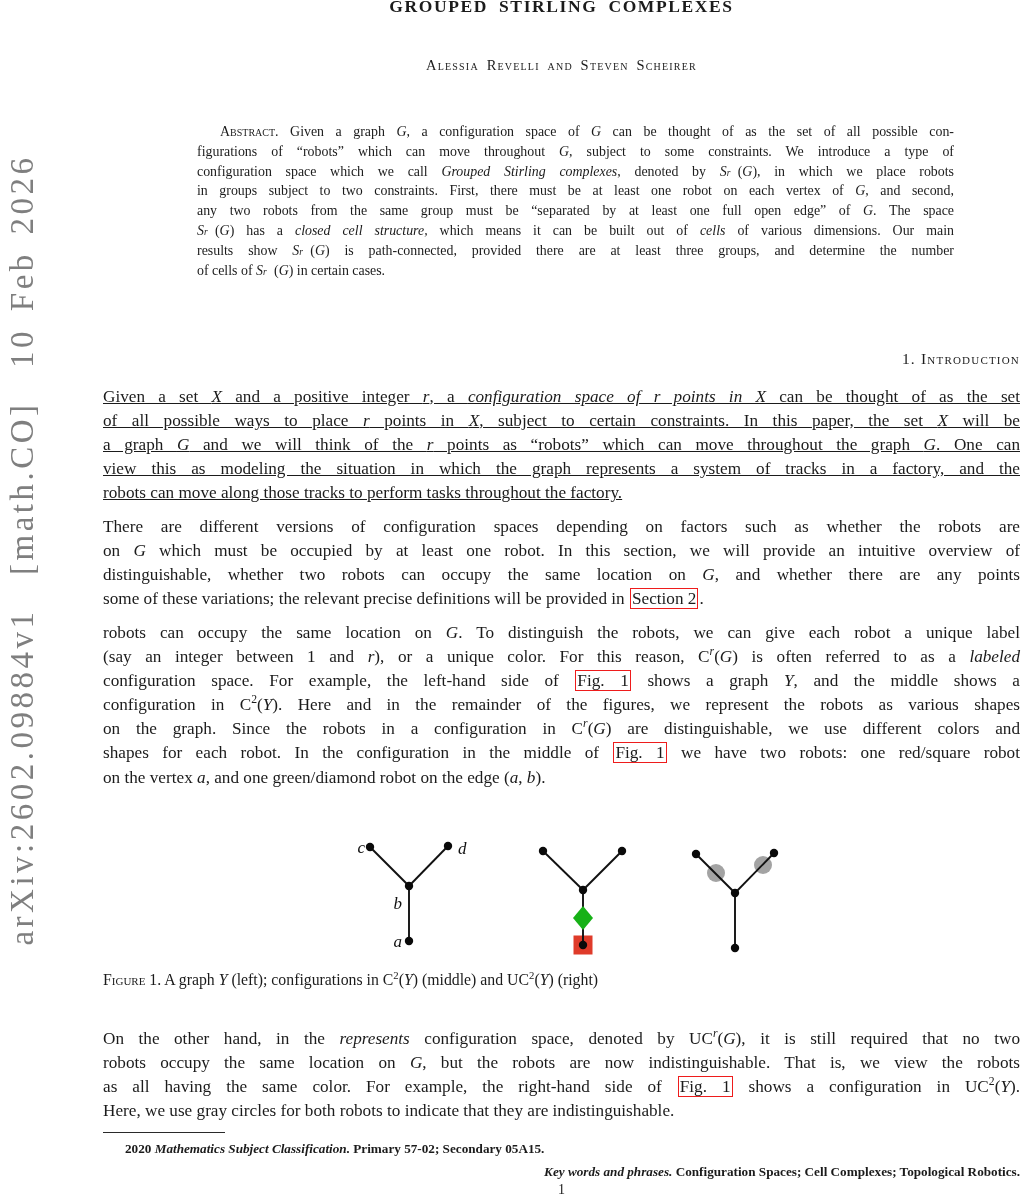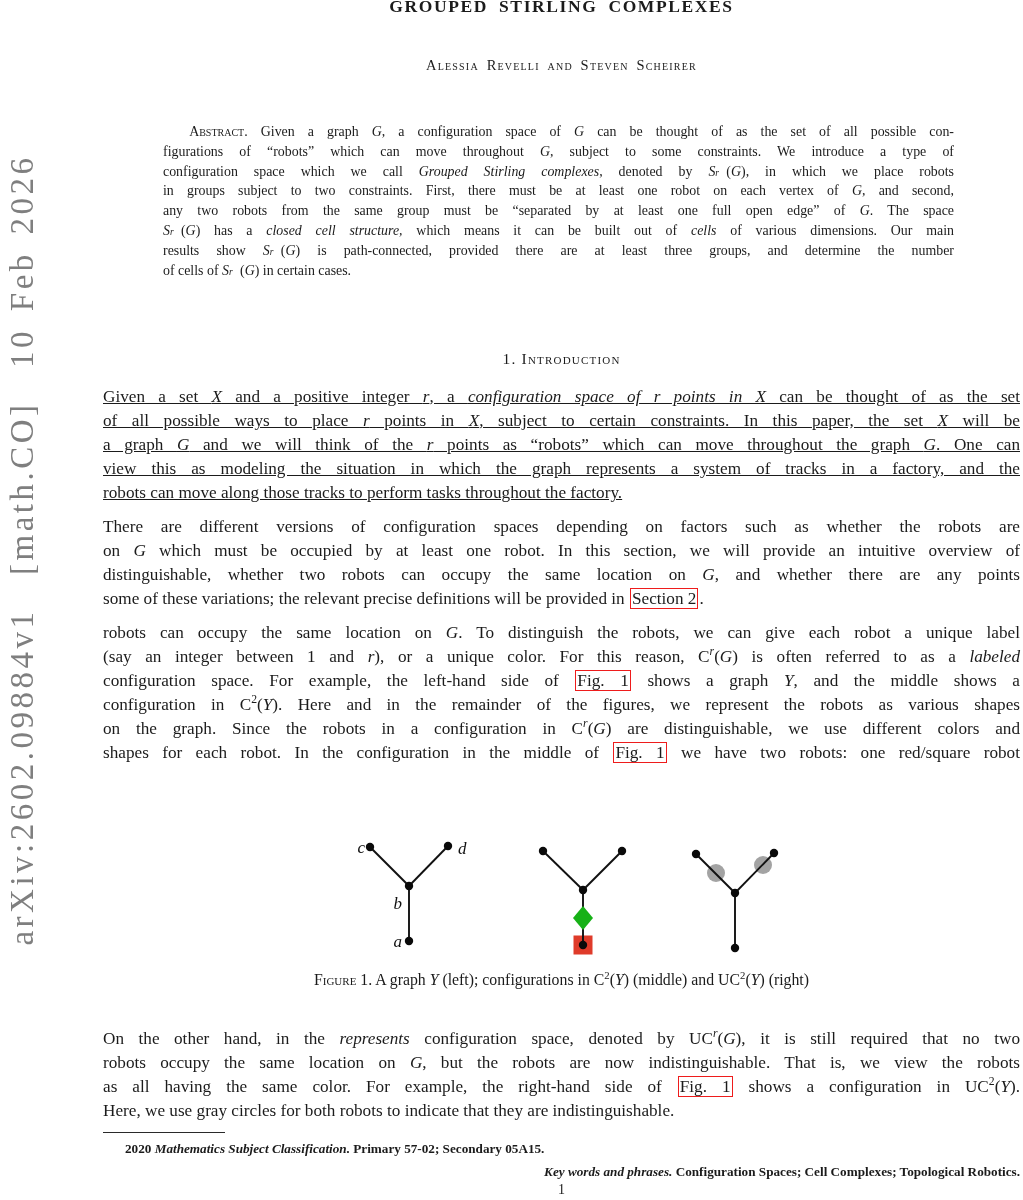--- a/index.html
+++ b/index.html
@@ -3,35 +3,35 @@
 <meta charset="utf-8">
 <style>
   html,body{margin:0;padding:0;background:#ffffff;}
   .page{position:relative;width:1023px;height:1200px;background:#ffffff;overflow:hidden;
         font-family:"Liberation Serif", serif;color:#1b1b1b;}
   .title{position:absolute;top:-4px;left:103px;width:917px;text-align:center;
          font-weight:bold;font-size:17.5px;letter-spacing:1.6px;word-spacing:5px;}
   .authors{position:absolute;top:57px;left:103px;width:917px;text-align:center;
            font-variant:small-caps;font-size:14.5px;letter-spacing:1.2px;word-spacing:3px;}
   .abstract{position:absolute;top:122px;left:163px;width:791px;font-size:13.9px;}
-  .abstract .ln{line-height:19.8px;}
-  .heading{position:absolute;top:350px;left:103px;width:917px;text-align:center;
+  .abstract .ln{line-height:19.8px;margin-left:34px;}
+  .heading{position:absolute;top:350px;left:103px;width:917px;text-align:right;
            font-size:15.5px;letter-spacing:1.2px;}
   .sc{font-variant:small-caps;}
   .para{position:absolute;left:103px;width:917px;font-size:17.2px;}
   .para .ln{line-height:24.1px;}
   .p1{top:385px;text-decoration:underline;} .p2{top:515px;} .p3{top:621px;} .p4{top:1027px;}
   .ln{text-align:justify;text-align-last:justify;white-space:normal;}
   .ln.last{text-align-last:left;}
   sup{font-size:68%;line-height:0;}
   sub{font-size:68%;line-height:0;vertical-align:-20%;}
   .refbox{border:1.6px solid var(--refbox,#ee1c1c);padding:0 1px;margin:10px 1px;}
   .figsvg{position:absolute;left:340px;top:832px;width:460px;height:140px;}
   .figsvg text{font-family:"Liberation Serif", serif;}
-  .caption{position:absolute;top:971px;left:103px;width:917px;text-align:center;font-size:15.8px;}
+  .caption{position:absolute;top:971px;left:103px;width:917px;font-size:15.8px;}
   .fnrule{position:absolute;top:1132px;left:103px;width:122px;border-top:1.6px solid #2a2a2a;}
   .footnotes{position:absolute;top:1137px;left:103px;width:917px;font-size:13.2px;}
   .fn{line-height:23px;font-weight:bold;}
   .fn1{padding-left:22px;} .fn2{padding-left:12px;text-align:right;}
   .pagenum{position:absolute;top:1182px;left:103px;width:917px;text-align:center;font-size:14px;}
   .watermark{position:absolute;left:-384px;top:528px;width:820px;height:44px;
              transform:rotate(-90deg);text-align:center;white-space:pre;
              font-size:33px;letter-spacing:3.5px;word-spacing:5px;color:var(--wm,#7f7f7f);}
 </style>
 </head>
@@ -65,20 +65,21 @@
       <div class="ln">distinguishable, whether two robots can occupy the same location on <i>G</i>, and whether there are any points</div>
       <div class="ln last">some of these variations; the relevant precise definitions will be provided in <span class="refbox">Section 2</span>.</div>
     </div>
   <div class="para p3">
       <div class="ln">robots can occupy the same location on <i>G</i>. To distinguish the robots, we can give each robot a unique label</div>
       <div class="ln">(say an integer between 1 and <i>r</i>), or a unique color. For this reason, C<sup><i>r</i></sup>(<i>G</i>) is often referred to as a <i>labeled</i></div>
       <div class="ln">configuration space.  For example, the left-hand side of <span class="refbox">Fig. 1</span> shows a graph <i>Y</i>, and the middle shows a</div>
       <div class="ln">configuration in C<sup>2</sup>(<i>Y</i>). Here and in the remainder of the figures, we represent the robots as various shapes</div>
       <div class="ln">on the graph. Since the robots in a configuration in C<sup><i>r</i></sup>(<i>G</i>) are distinguishable, we use different colors and</div>
       <div class="ln">shapes for each robot. In the configuration in the middle of <span class="refbox">Fig. 1</span> we have two robots: one red/square robot</div>
+      <div class="ln last">on the vertex <i>a</i>, and one green/diamond robot on the edge (<i>a</i>, <i>b</i>).</div>
     </div>
   <div class="para p4">
       <div class="ln">On the other hand, in the <i>represents</i> configuration space, denoted by UC<sup><i>r</i></sup>(<i>G</i>), it is still required that no two</div>
       <div class="ln">robots occupy the same location on <i>G</i>, but the robots are now indistinguishable.  That is, we view the robots</div>
       <div class="ln">as all having the same color.  For example, the right-hand side of <span class="refbox">Fig. 1</span> shows a configuration in UC<sup>2</sup>(<i>Y</i>).</div>
       <div class="ln last">Here, we use gray circles for both robots to indicate that they are indistinguishable.</div>
     </div>
   <svg class="figsvg" viewBox="0 0 460 140">
       <line x1="30" y1="15" x2="69" y2="54" stroke="#111111" stroke-width="1.9"></line>
       <line x1="108" y1="14" x2="69" y2="54" stroke="#111111" stroke-width="1.9"></line>

